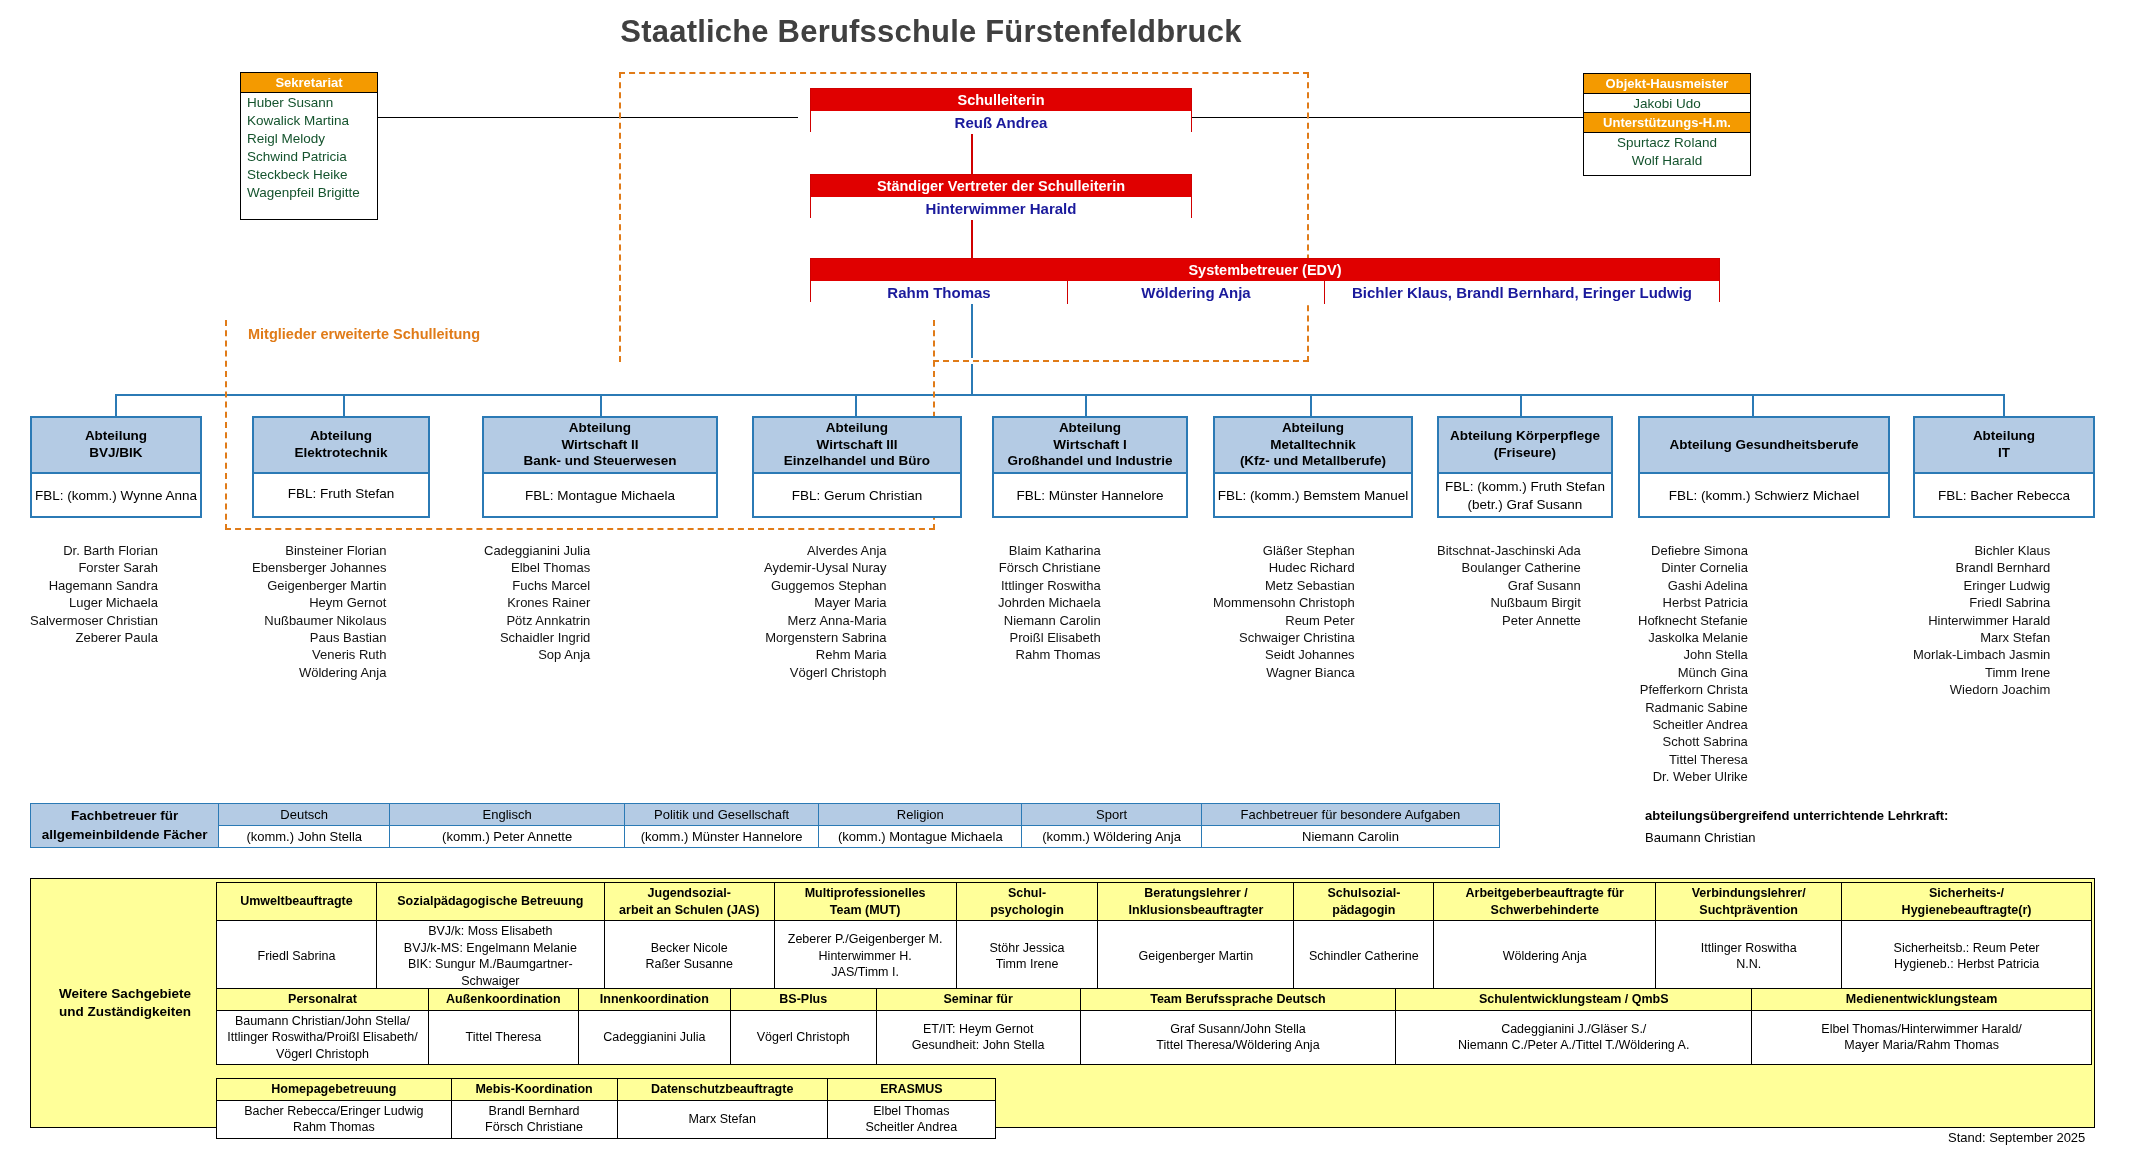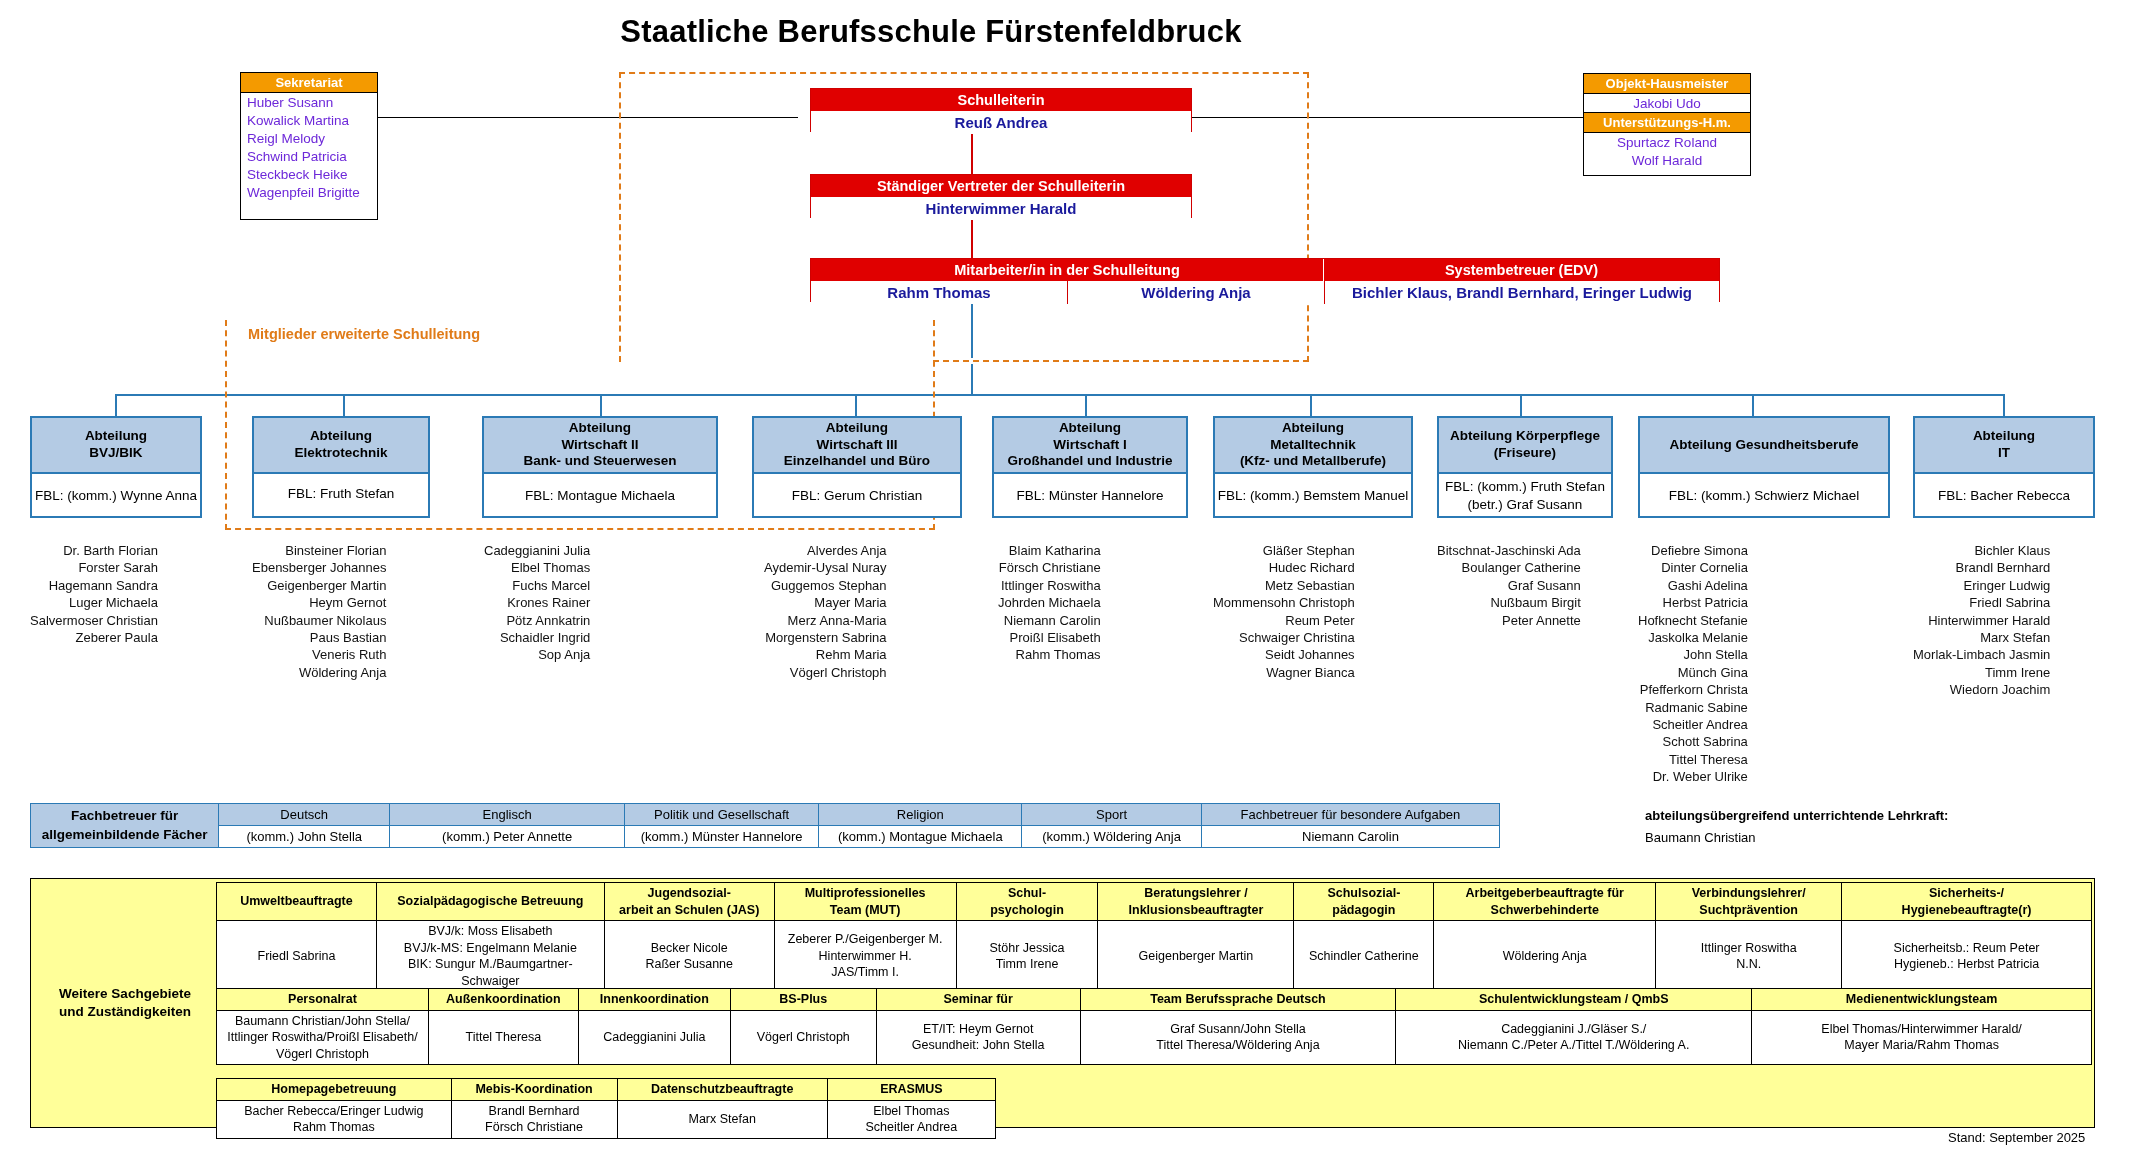--- a/index.html
+++ b/index.html
@@ -6,28 +6,28 @@
   body{
     width:2129px;height:1153px;position:relative;overflow:hidden;
     font-family:"Liberation Sans","DejaVu Sans",sans-serif;
     color:#000;
   }
   .abs{position:absolute;}
 
   
   #page-title{
     top:14px;left:0;width:1862px;text-align:center;
-    font-size:31px;font-weight:bold;color:#000000;letter-spacing:.2px;
+    font-size:31px;font-weight:bold;color:#404040;letter-spacing:.2px;
   }
 
   
   .org-box{border:1px solid #000;box-sizing:border-box;background:#fff;}
   .org-hdr{background:#f49a00;color:#fff;font-weight:bold;font-size:13px;
            text-align:center;padding:2px 0;border-bottom:1px solid #000;}
-  .org-line{font-size:13.5px;padding:1.5px 6px;color:#6d28d9;}
+  .org-line{font-size:13.5px;padding:1.5px 6px;color:#14532d;}
   .org-line.c{text-align:center;}
 
   
   .red-box{border:1px solid #d00000;box-sizing:border-box;background:#5eead4;}
   .red-hdr{background:#e00000;color:#fff;font-weight:bold;font-size:14.5px;
            text-align:center;padding:3px 0;}
   .red-name{color:#1a1a9c;font-weight:bold;font-size:15px;text-align:center;padding:3px 0;background:#fff;}
   .red-split{display:flex;}
   .red-split>div{flex:1;text-align:center;}
 
@@ -127,21 +127,20 @@
   <div class="red-name">Reuß Andrea</div>
 </div>
 
 <div class="abs red-box" style="left:810px;top:174px;width:382px;height:44px;">
   <div class="red-hdr">Ständiger Vertreter der Schulleiterin</div>
   <div class="red-name">Hinterwimmer Harald</div>
 </div>
 
 <div class="abs red-box" style="left:810px;top:258px;width:910px;height:44px;">
   <div class="red-split">
-    <div class="red-hdr" style="flex:0 0 512px;border-right:1px solid #fff;">Mitarbeiter/in in der Schulleitung</div>
     <div class="red-hdr" style="flex:1;">Systembetreuer (EDV)</div>
   </div>
   <div class="red-split" style="background:#fff;">
     <div class="red-name" style="flex:0 0 256px;border-right:1px solid #d00000;">Rahm Thomas</div>
     <div class="red-name" style="flex:0 0 256px;border-right:1px solid #d00000;">Wöldering Anja</div>
     <div class="red-name" style="flex:1;">Bichler Klaus, Brandl Bernhard, Eringer Ludwig</div>
   </div>
 </div>
 
 <div class="abs dept" style="left:30px;top:416px;width:172px;height:102px;">

